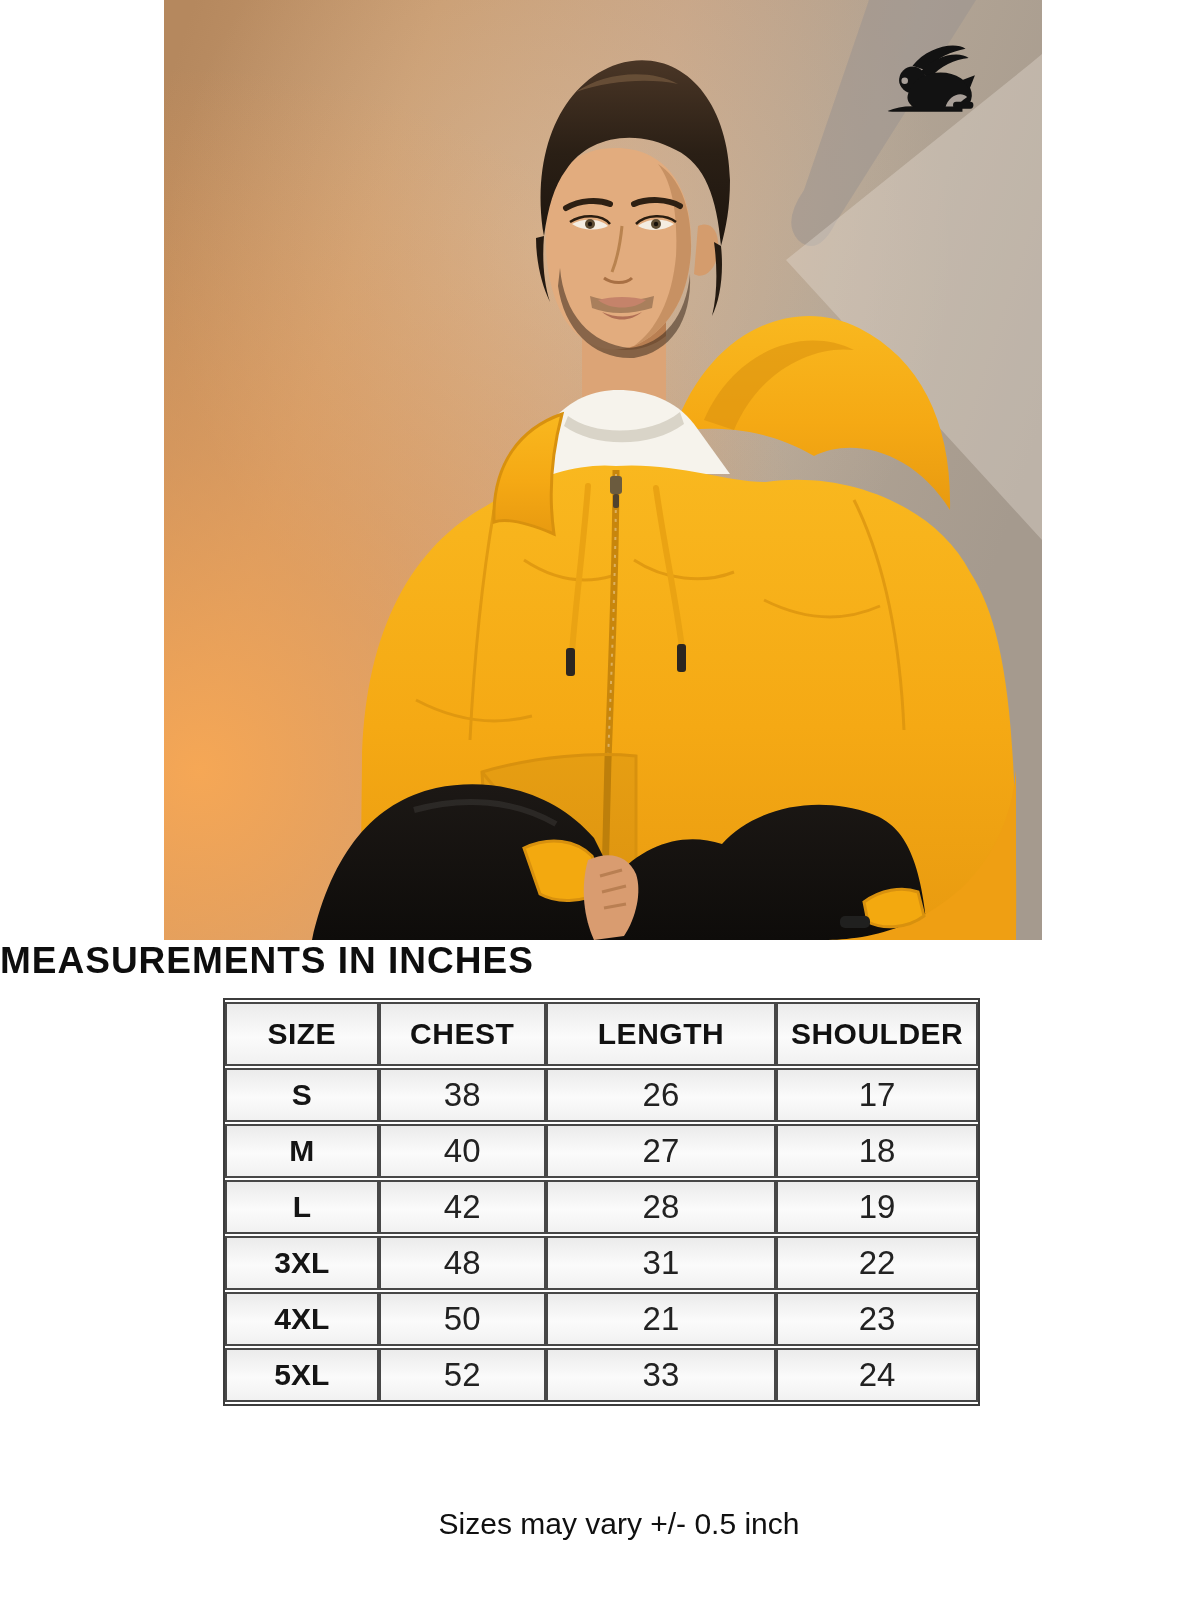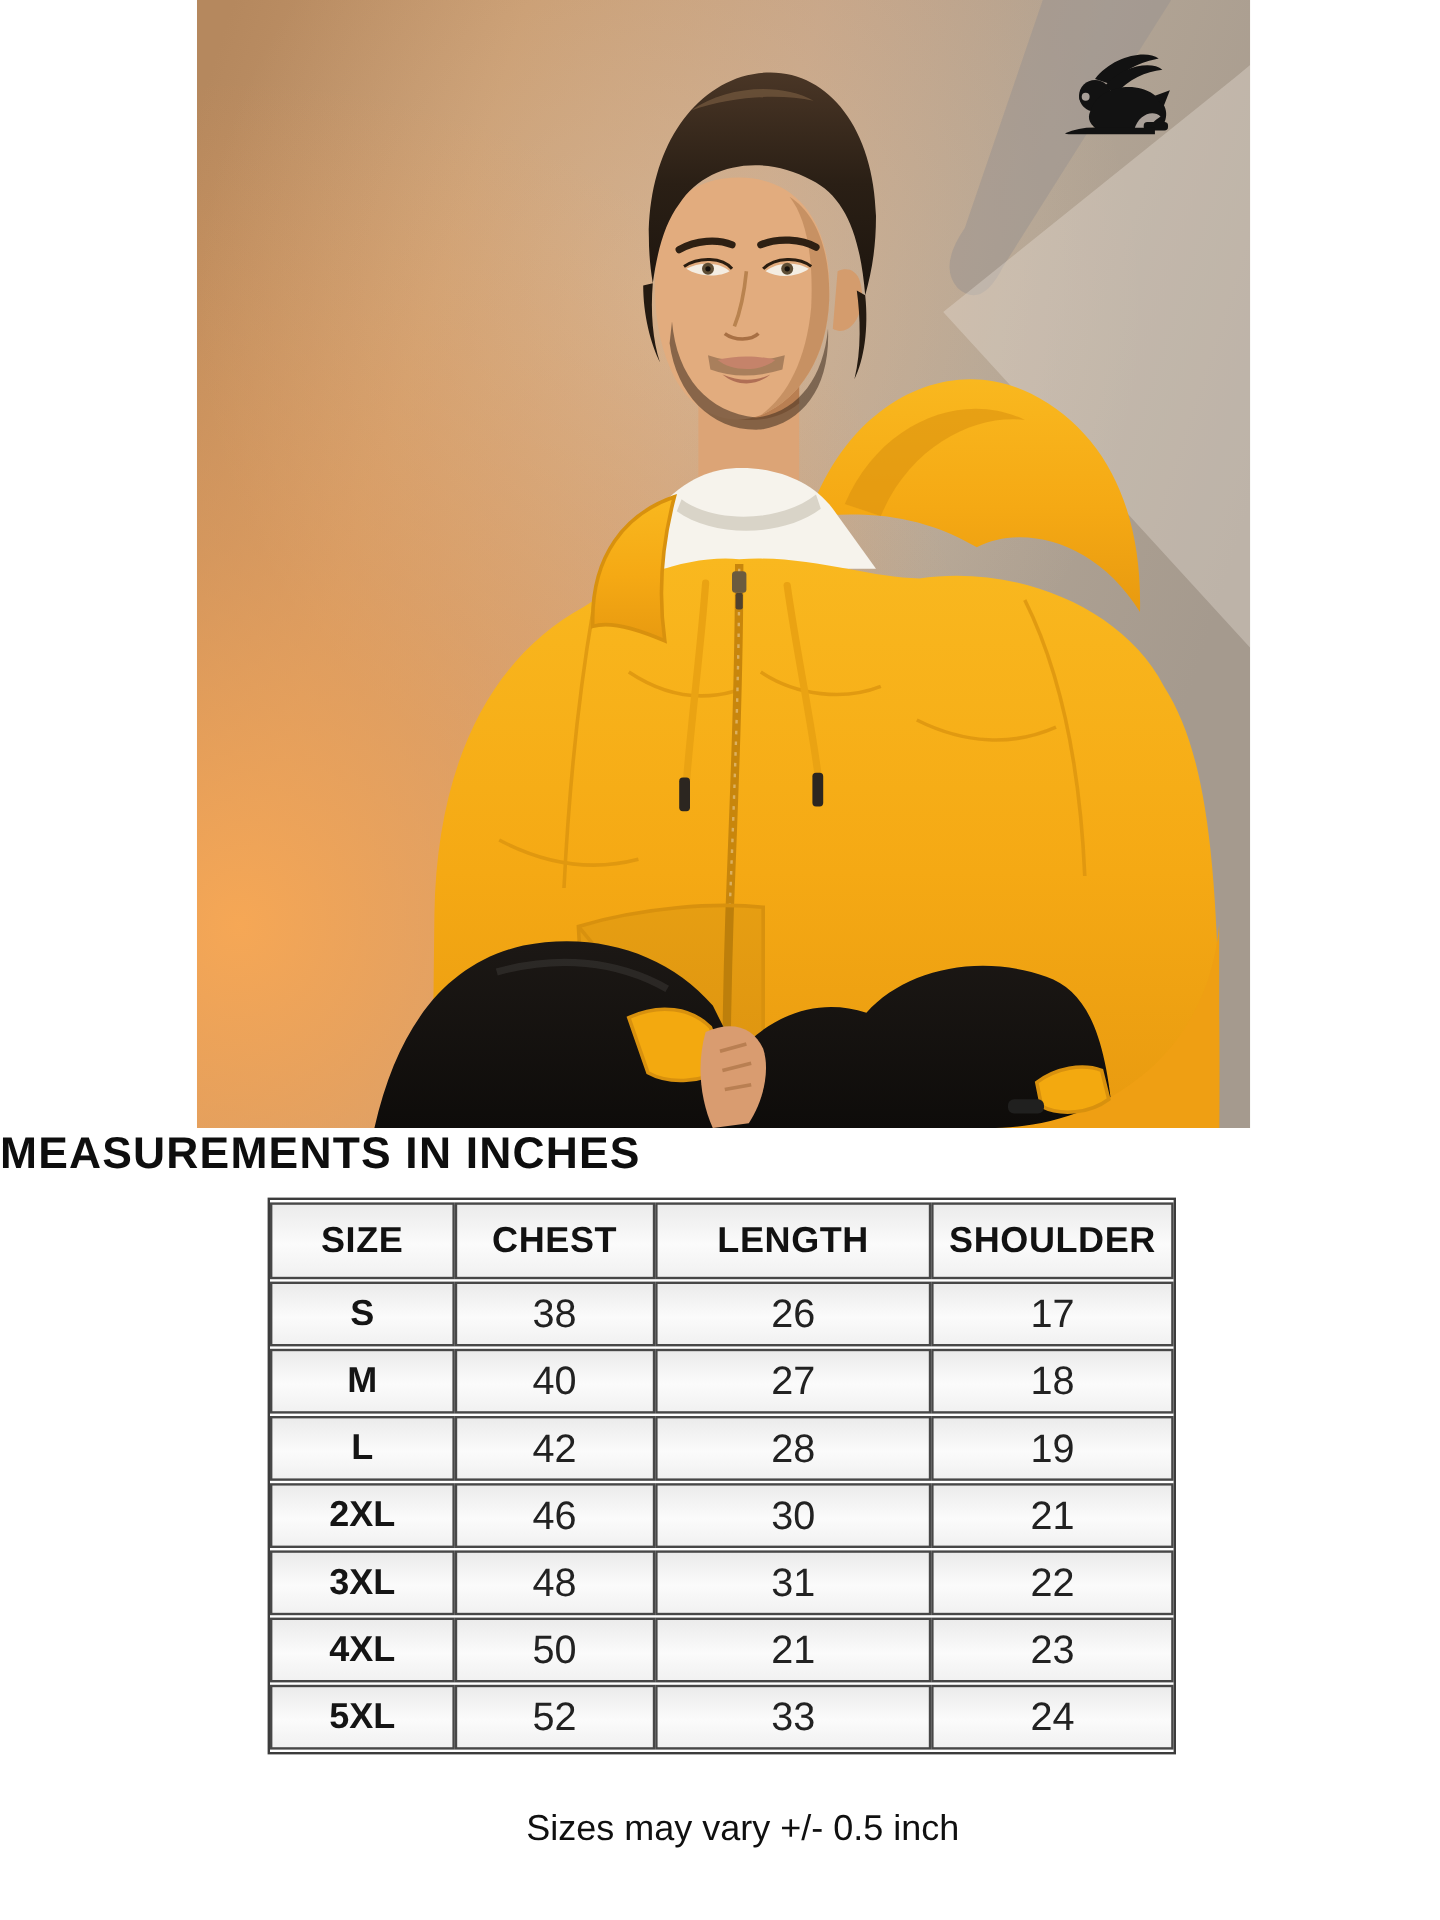--- a/index.html
+++ b/index.html
@@ -225,26 +225,20 @@
         <td>27</td>
         <td>18</td>
       </tr>
       <tr>
         <th>L</th>
         <td>42</td>
         <td>28</td>
         <td>19</td>
       </tr>
       <tr>
-        <th>2XL</th>
-        <td>46</td>
-        <td>30</td>
-        <td>21</td>
-      </tr>
-      <tr>
         <th>3XL</th>
         <td>48</td>
         <td>31</td>
         <td>22</td>
       </tr>
       <tr>
         <th>4XL</th>
         <td>50</td>
         <td>21</td>
         <td>23</td>

